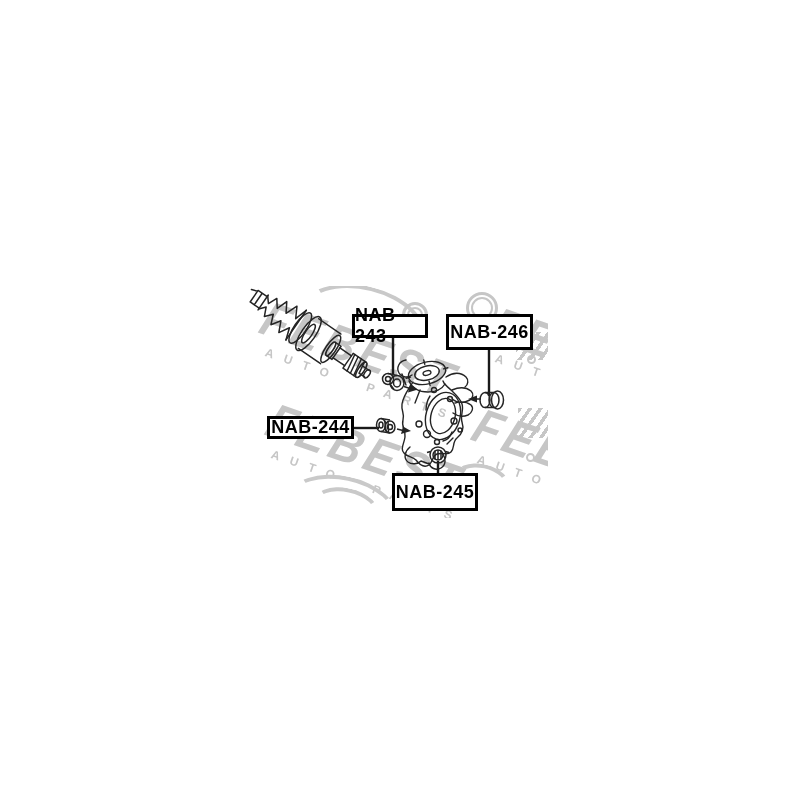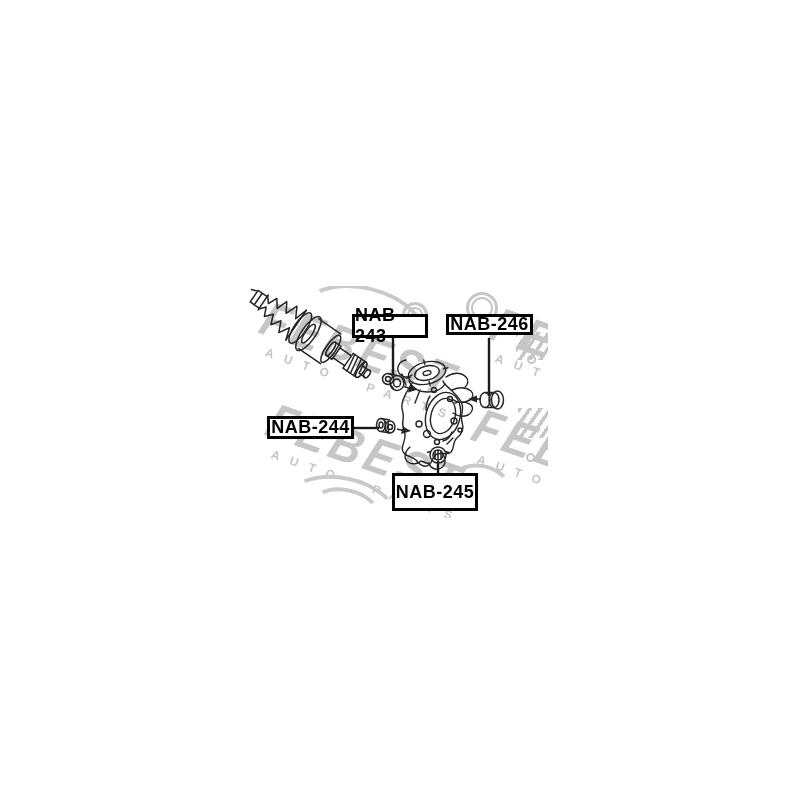--- a/index.html
+++ b/index.html
@@ -164,21 +164,21 @@
       <circle cx="438" cy="455" r="8"></circle>
       <circle cx="438" cy="455" r="5"></circle>
       <path d="M435 450.5 v9 M438 450 v10 M441 450.5 v9 M430.5 451.5 l-3.5 1 M445.5 451.5 l3.5 1"></path>
     </g>
   </svg>
 
   <div class="part-label" style="left:352px;top:314px;width:76px;height:24px;">
     <span>NAB-243</span>
   </div>
 
-  <div class="part-label" style="left:446px;top:314px;width:87px;height:21px;">
+  <div class="part-label" style="left:446px;top:314px;width:87px;height:36px;">
     <span>NAB-246</span>
   </div>
 
   <div class="part-label" style="left:267px;top:416px;width:87px;height:23px;text-align:right;">
     <span>NAB-244</span>
   </div>
 
   <div class="part-label" style="left:392px;top:473px;width:86px;height:38px;">
     <span>NAB-245</span>
   </div>

